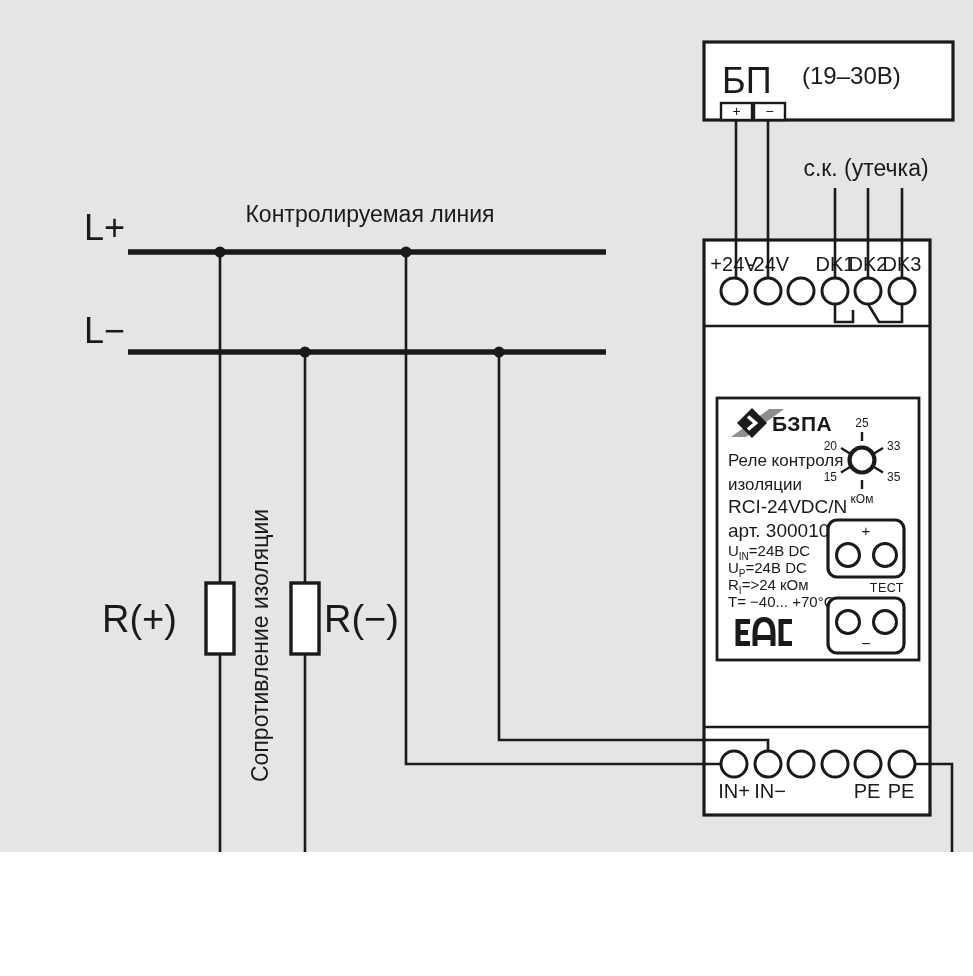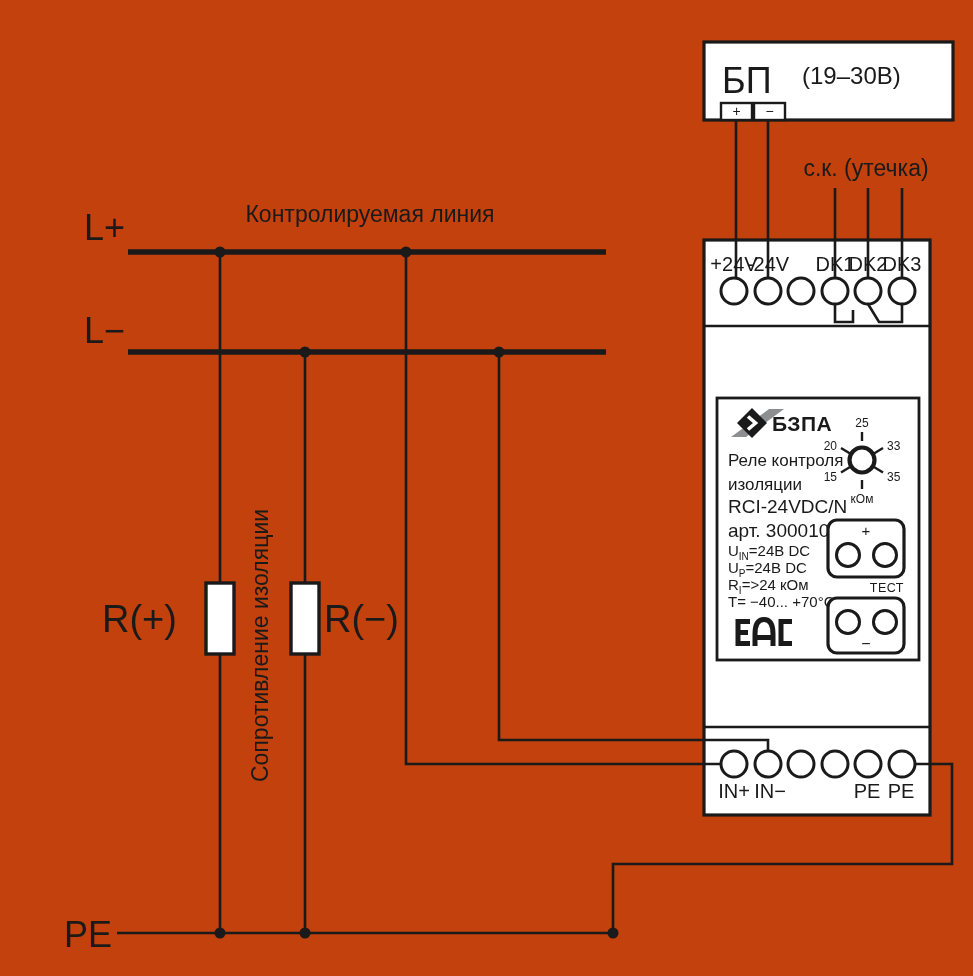--- a/index.html
+++ b/index.html
@@ -1,16 +1,16 @@
 <!DOCTYPE html>
 <html><head>
 <meta charset="utf-8">
 <style>
   html,body{margin:0;padding:0;background:#ffffff;}
-  .stage{width:973px;height:976px;position:relative;background:#c2410c;}
+  .stage{width:973px;height:852px;position:relative;background:#e5e5e5;}
   svg{display:block;font-family:"Liberation Sans","DejaVu Sans",sans-serif;}
   text{fill:#1a1a1a;}
   .wire{stroke:#1a1a1a;stroke-width:2.6;fill:none;}
   .busline{stroke:#1a1a1a;stroke-width:5.5;fill:none;}
   .peline{stroke:#1a1a1a;stroke-width:2.6;fill:none;}
   .boxline{stroke:#1a1a1a;stroke-width:3.2;fill:#ffffff;}
   .panelline{stroke:#1a1a1a;stroke-width:2.6;fill:none;}
   .term{stroke:#1a1a1a;stroke-width:3;fill:#ffffff;}
   .dot{fill:#1a1a1a;stroke:none;}
   .lbl-big{font-size:36px;}

